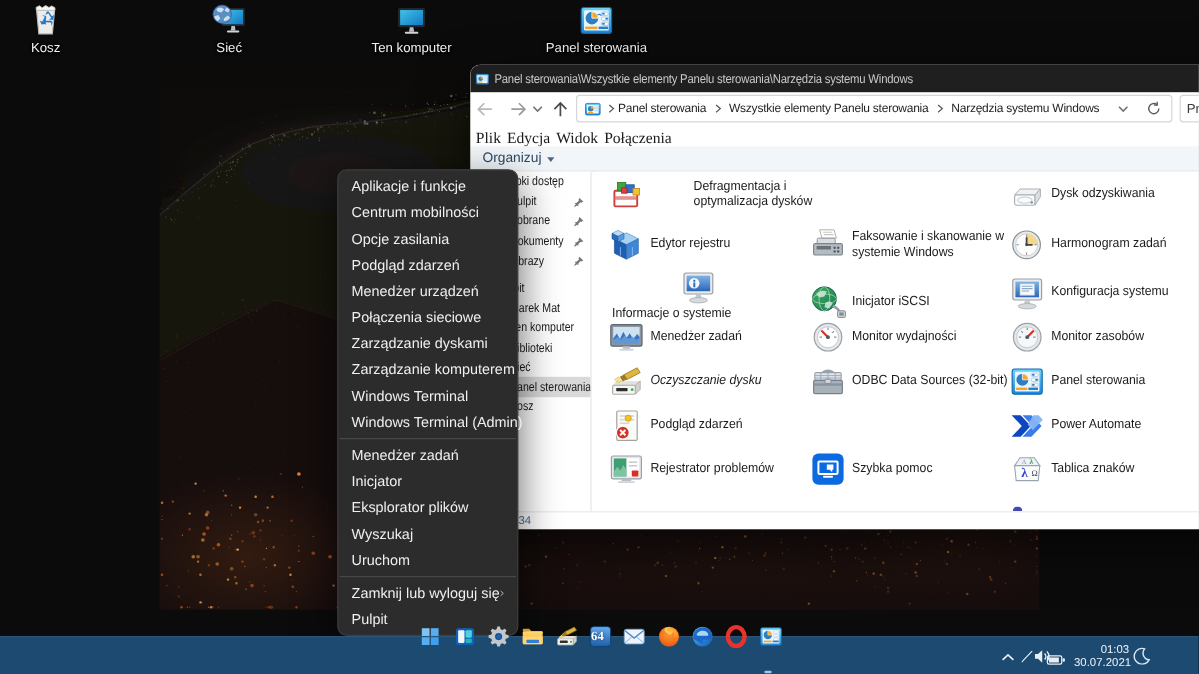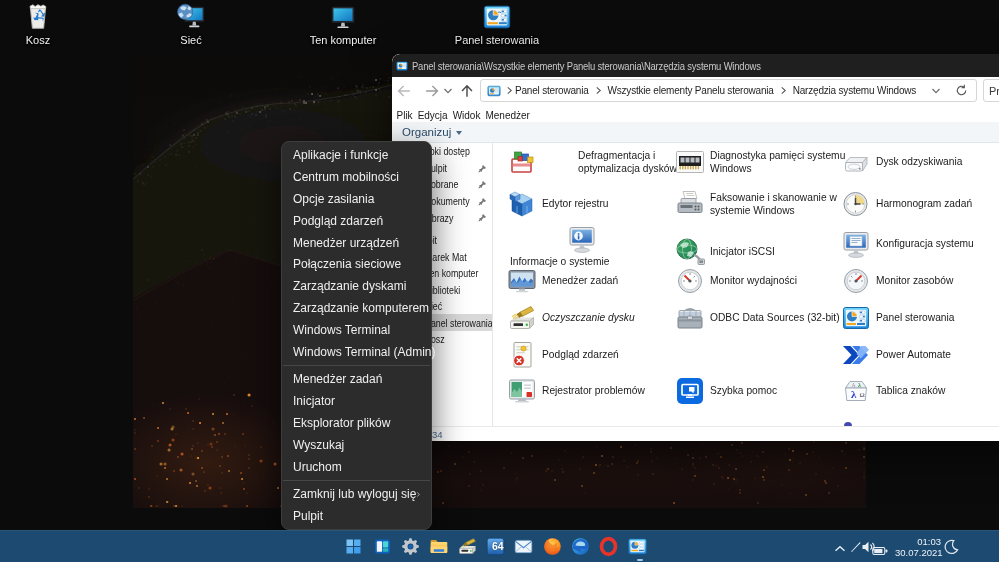--- a/index.html
+++ b/index.html
@@ -29,21 +29,21 @@
                 display:flex; align-items:center; padding:0 6px; }
   #addressbar .crumb { font-size:10px; letter-spacing:-.2px; color:#1f1f1f; white-space:nowrap; }
   #addressbar .sep { margin:0 6px; display:flex; }
   #addressbar .spacer { flex:1; }
   #searchbox { position:absolute; left:591px; top:2px; width:130px; height:23px;
                border:1px solid #d6d6d6; border-radius:3px; background:#fff;
                font-size:11px; color:#3a3a3a; display:flex; align-items:center; padding:0 5px; }
 
   #menubar { left:0; top:51px; width:100%; height:17px; background:#fff;
              display:flex; align-items:center; padding:3px 0 0 2px; }
-  .menubar-item { font-size:10px; color:#1a1a1a; padding:0 2.5px; white-space:nowrap; }
+  .menubar-item { font-size:13px; color:#1a1a1a; padding:0 2.5px; white-space:nowrap;font-family:Liberation Serif, serif; }
 
   #commandbar { left:0; top:68px; width:100%; height:21px; background:#f2f6f9; border-bottom:1px solid #e2e6ea;
                 display:flex; align-items:center; padding-left:10px; }
   #organize { font-size:11.5px; color:#2b4a68; display:flex; align-items:center; }
   #organize .caret { width:0; height:0; border-left:3.5px solid transparent; border-right:3.5px solid transparent;
                      border-top:4px solid #4a6888; margin-left:5px; margin-top:1px; }
 
   #sidebar { left:0; top:89px; width:100.5px; height:283px; background:#fff; border-right:1px solid #e6e6e6; }
   .side-row { position:absolute; left:0; width:100px; height:16.6px; display:flex; align-items:center; overflow:hidden; }
   .side-row.sel { background:#d9d9d9; }
@@ -62,21 +62,21 @@
   #ctxmenu { left:281px; top:141px; width:151px; background:#2c2c2c; border:1px solid #3d3d3d;
              border-radius:8px; box-shadow:0 12px 34px rgba(0,0,0,.6); padding:2px 0; z-index:40; }
   .ctx-item { height:21.9px; display:flex; align-items:center; padding:0 10px 0 11px;
               font-size:12px; color:#efefef; white-space:nowrap; }
   .ctx-item .grow { flex:1; }
   .ctx-sep { height:1px; background:#474747; margin:2.2px 1px; }
 
   
   #taskbar { left:0; top:530px; width:999px; height:32px; background:#1d4a70; z-index:50;
              box-shadow:inset 0 1px 0 rgba(255,255,255,.06); }
-  .tb-btn { position:absolute; top:533px; width:26px; height:26px; display:flex; align-items:center; justify-content:flex-start; z-index:51; }
+  .tb-btn { position:absolute; top:517px; width:26px; height:26px; display:flex; align-items:center; justify-content:flex-end; z-index:51;font-family:Liberation Serif, serif; }
   .tb-btn svg { width:21px; height:21px; }
   .tb-badge { position:absolute; left:0; top:0; width:100%; height:100%; display:flex; align-items:center; justify-content:center;
               font-size:10.5px; font-weight:bold; color:#fff; text-shadow:0 0 2px #1a3c64; }
   .tb-underline { position:absolute; top:558.5px; width:6px; height:2.5px; border-radius:2px; background:#9ec6ea; z-index:51; }
   .tray { z-index:51; }
   #clock { top:536px; left:895px; width:46px; text-align:right; color:#eef3f8; font-size:9.5px; line-height:11px; z-index:51; }
 </style>
 </head>
 <body>
 
@@ -736,21 +736,21 @@
     </div>
     <div id="searchbox">
       <span>Prz</span>
     </div>
   </div>
 
   <div id="menubar" class="abs">
       <span class="menubar-item">Plik</span>
       <span class="menubar-item">Edycja</span>
       <span class="menubar-item">Widok</span>
-      <span class="menubar-item">Menedżer</span>
+      <span class="menubar-item">Połączenia</span>
     </div>
 
   <div id="commandbar" class="abs">
     <span id="organize">
       <span>Organizuj</span>
       <span class="caret"></span>
     </span>
   </div>
 
   <div id="sidebar" class="abs">
@@ -803,26 +803,20 @@
         <span class="slbl" style="margin-left: 33px;">Kosz</span>
       </div>
     </div>
 
   <div id="files" class="abs">
       <div class="file-item" style="left: 9px; top: -2px; height: 42px; gap: 36px;">
         <svg width="32" height="32" class="fic">
           <use href="#i-defrag"></use>
         </svg>
         <div class="flbl">Defragmentacja i optymalizacja dysków</div>
-      </div>
-      <div class="file-item" style="left: 177px; top: -2px; height: 42px;">
-        <svg width="32" height="32" class="fic">
-          <use href="#i-memory-diagnostic"></use>
-        </svg>
-        <div class="flbl">Diagnostyka pamięci systemu Windows</div>
       </div>
       <div class="file-item" style="left: 342.5px; top: -2px; height: 42px;">
         <svg width="32" height="32" class="fic">
           <use href="#i-recovery-drive"></use>
         </svg>
         <div class="flbl">Dysk odzyskiwania</div>
       </div>
       <div class="file-item" style="left: 9px; top: 40px; height: 42px;">
         <svg width="32" height="32" class="fic">
           <use href="#i-registry-editor"></use>

